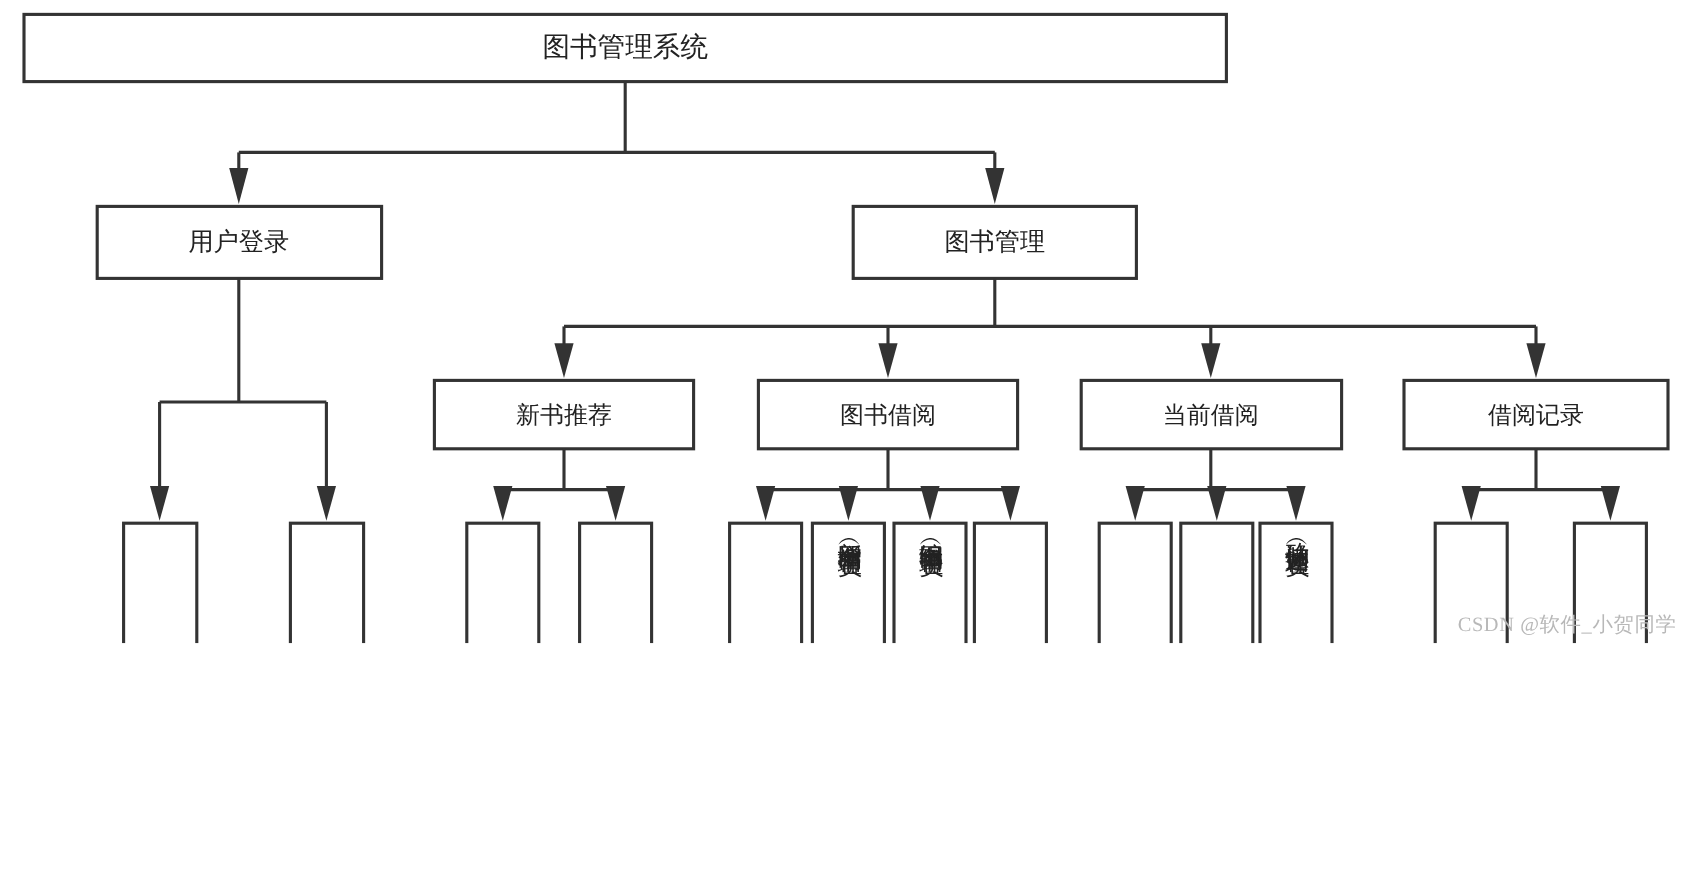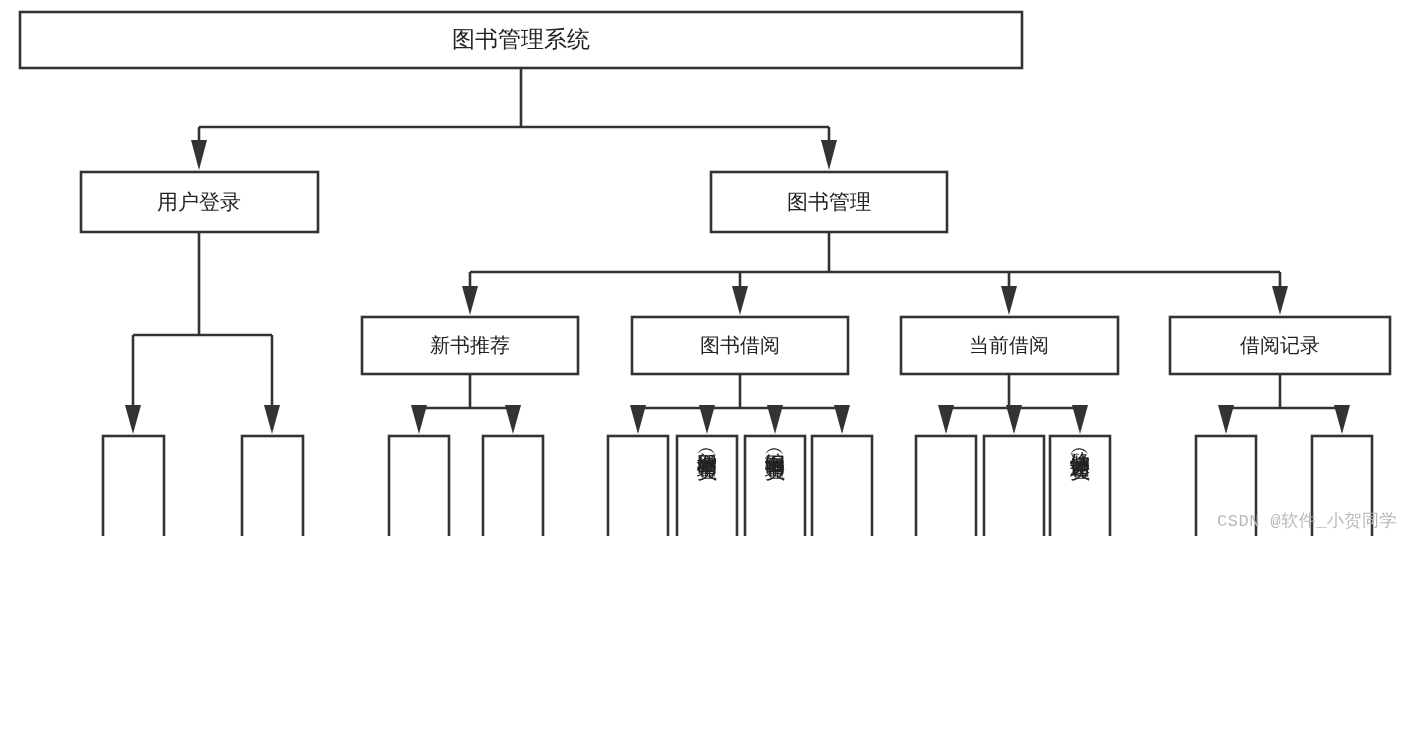--- a/index.html
+++ b/index.html
@@ -69,21 +69,21 @@
     line-height: 1.06;
     letter-spacing: 1.5px;
     color: #222222;
     white-space: nowrap;
     text-align: center;
   }
   .watermark {
     position: absolute;
     right: 8px;
     bottom: 4px;
-    font-family: Liberation Mono, monospace;
+    font-family: Liberation Serif, serif;
     font-size: 17px;
     color: #b8b8b8;
     letter-spacing: 0.5px;
     white-space: nowrap;
     margin-top: 20px;
   }
 </style>
 </head>
 <body>
 

